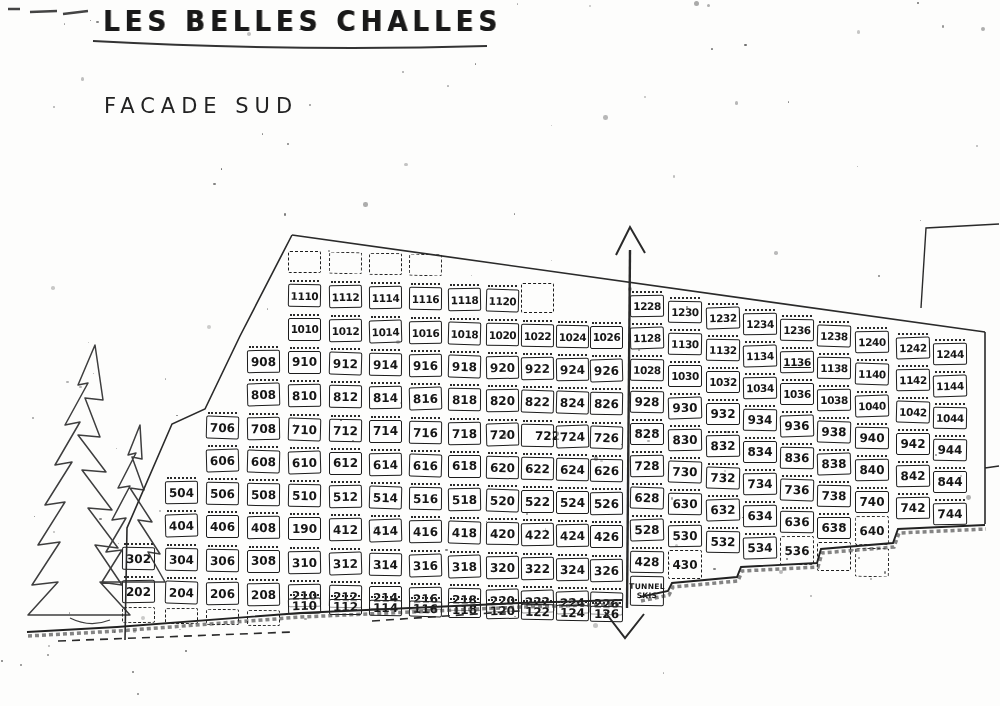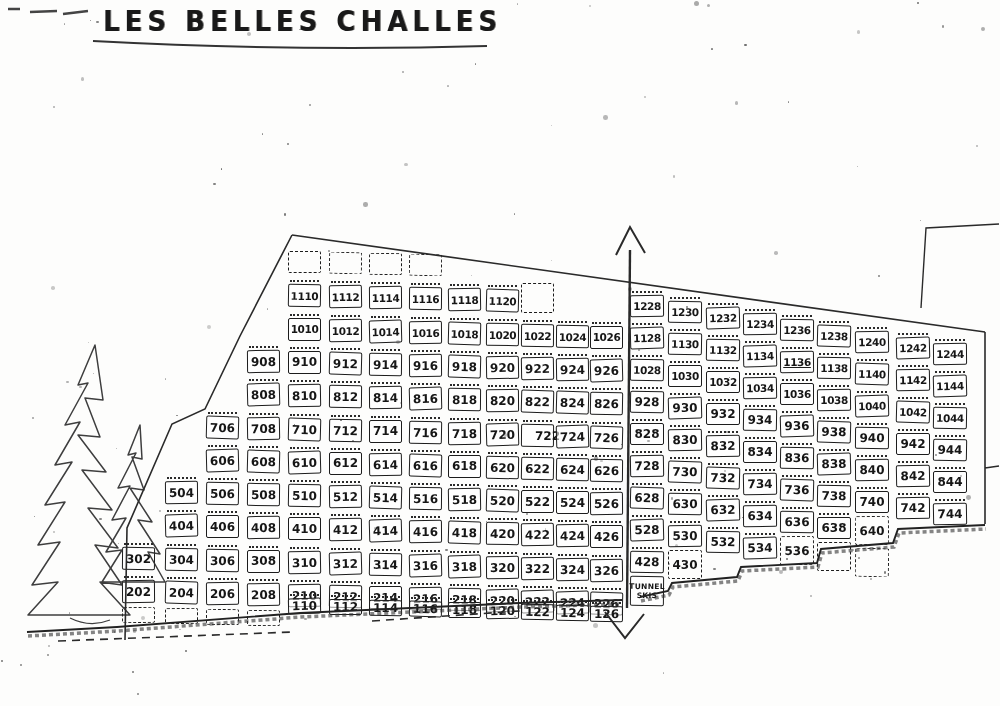--- a/index.html
+++ b/index.html
@@ -24,20 +24,21 @@
   #ruler{position:absolute;left:86px;top:671px;width:912px;font-size:11px;color:#3a3a3a;
          letter-spacing:13px;opacity:.42;filter:blur(.4px);white-space:nowrap;z-index:1}
   #noise{position:absolute;left:0;top:0;width:1000px;height:706px;z-index:4;pointer-events:none}
   .speck{position:absolute;background:#222;border-radius:50%}
 </style>
 </head>
 <body>
 
 <div id="page">
   <div id="title">LES BELLES CHALLES</div>
+  <div id="subtitle">FACADE SUD</div>
 
   <svg id="sketch" width="1000" height="706" viewBox="0 0 1000 706">
 
     <path d="M93,41 Q300,52 487,46" stroke="#333" stroke-width="2" fill="none"></path>
     <path d="M30,12 L57,11 M63,14 L88,11 M8,9 L20,9" stroke="#444" stroke-width="2.4" fill="none"></path>
 
     <path d="M292,235 L985,332" stroke="#2a2a2a" stroke-width="1.7" fill="none"></path>
     <path d="M292,235 L240,336 L205,409 L172,424 L127,528 L125,640" stroke="#2a2a2a" stroke-width="1.6" fill="none"></path>
     <path d="M985,332 L985,524 M985,468 L999,466" stroke="#2a2a2a" stroke-width="1.6" fill="none"></path>
     <path d="M921,308 L926,228 L999,224" stroke="#2a2a2a" stroke-width="1.4" fill="none"></path>
@@ -178,21 +179,21 @@
       <div class="cell" style="left: 288px; top: 443.8px; width: 33px; height: 30px;">
         <div class="strip"></div>
         <div class="numbox f3" style="transform: rotate(-1.5deg);">610</div>
       </div>
       <div class="cell" style="left: 288px; top: 477.1px; width: 33px; height: 30px;">
         <div class="strip"></div>
         <div class="numbox f3" style="transform: rotate(1deg);">510</div>
       </div>
       <div class="cell" style="left: 288px; top: 510.4px; width: 33px; height: 30px;">
         <div class="strip"></div>
-        <div class="numbox f3" style="transform: rotate(0deg);">410</div>
+        <div class="numbox f3" style="transform: rotate(0deg);">190</div>
       </div>
       <div class="cell" style="left: 288px; top: 543.7px; width: 33px; height: 30px;">
         <div class="strip"></div>
         <div class="numbox f3" style="transform: rotate(-1deg);">310</div>
       </div>
       <div class="cell" style="left: 288px; top: 577px; width: 33px; height: 30px;">
         <div class="strip"></div>
         <div class="numbox f3" style="transform: rotate(-0.5deg);">210</div>
       </div>
       <div class="cell" style="left: 288px; top: 592px; width: 33px; height: 22px;">

